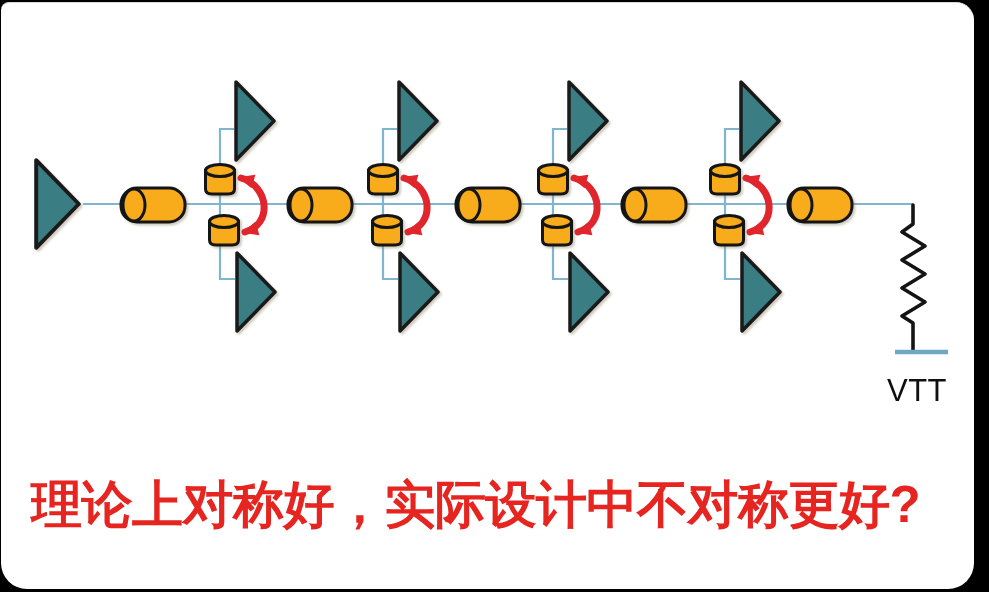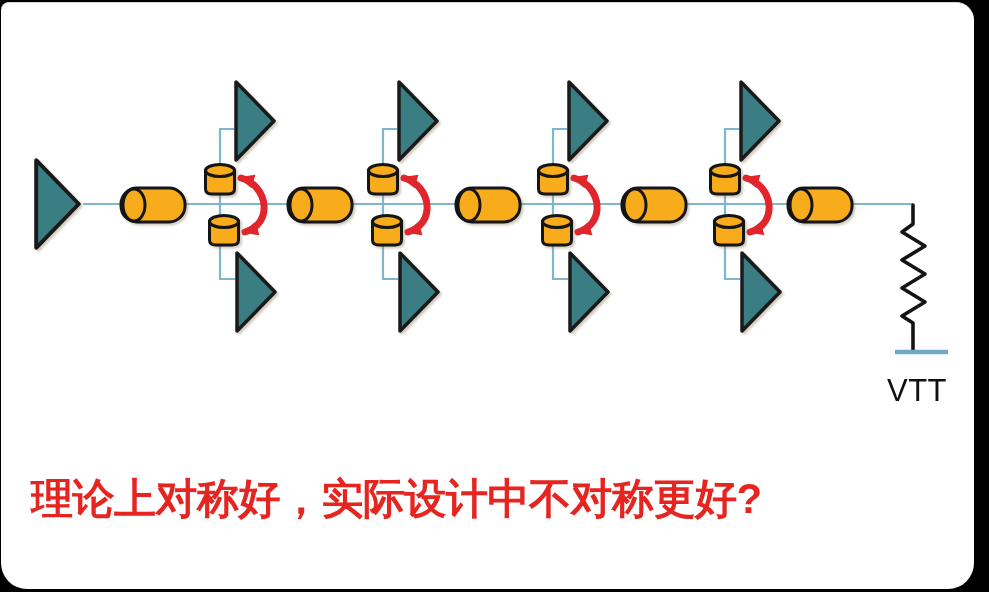--- a/index.html
+++ b/index.html
@@ -28,21 +28,21 @@
   .arrow{ stroke:#E0262C; stroke-width:7; fill:none; stroke-linecap:round; }
   .resistor{ stroke:#141414; stroke-width:3.6; fill:none; stroke-linecap:round; stroke-linejoin:round; }
   .shadow{ filter:drop-shadow(2px 2.5px 1px rgba(140,125,95,0.40)); }
   .vtt-text{
     font-family:"Liberation Sans", sans-serif;
     font-size:31px; font-weight:500; fill:#101010; letter-spacing:0.5px;
   }
   .caption{
     position:absolute;
     left:31px; top:471px;
-    font-size:42px;
+    font-size:51px;
     font-weight:bold;
     color:#E62420;
     white-space:nowrap;
     letter-spacing:-0.5px;
     text-align:right;
   }
 </style>
 </head>
 <body>
 

